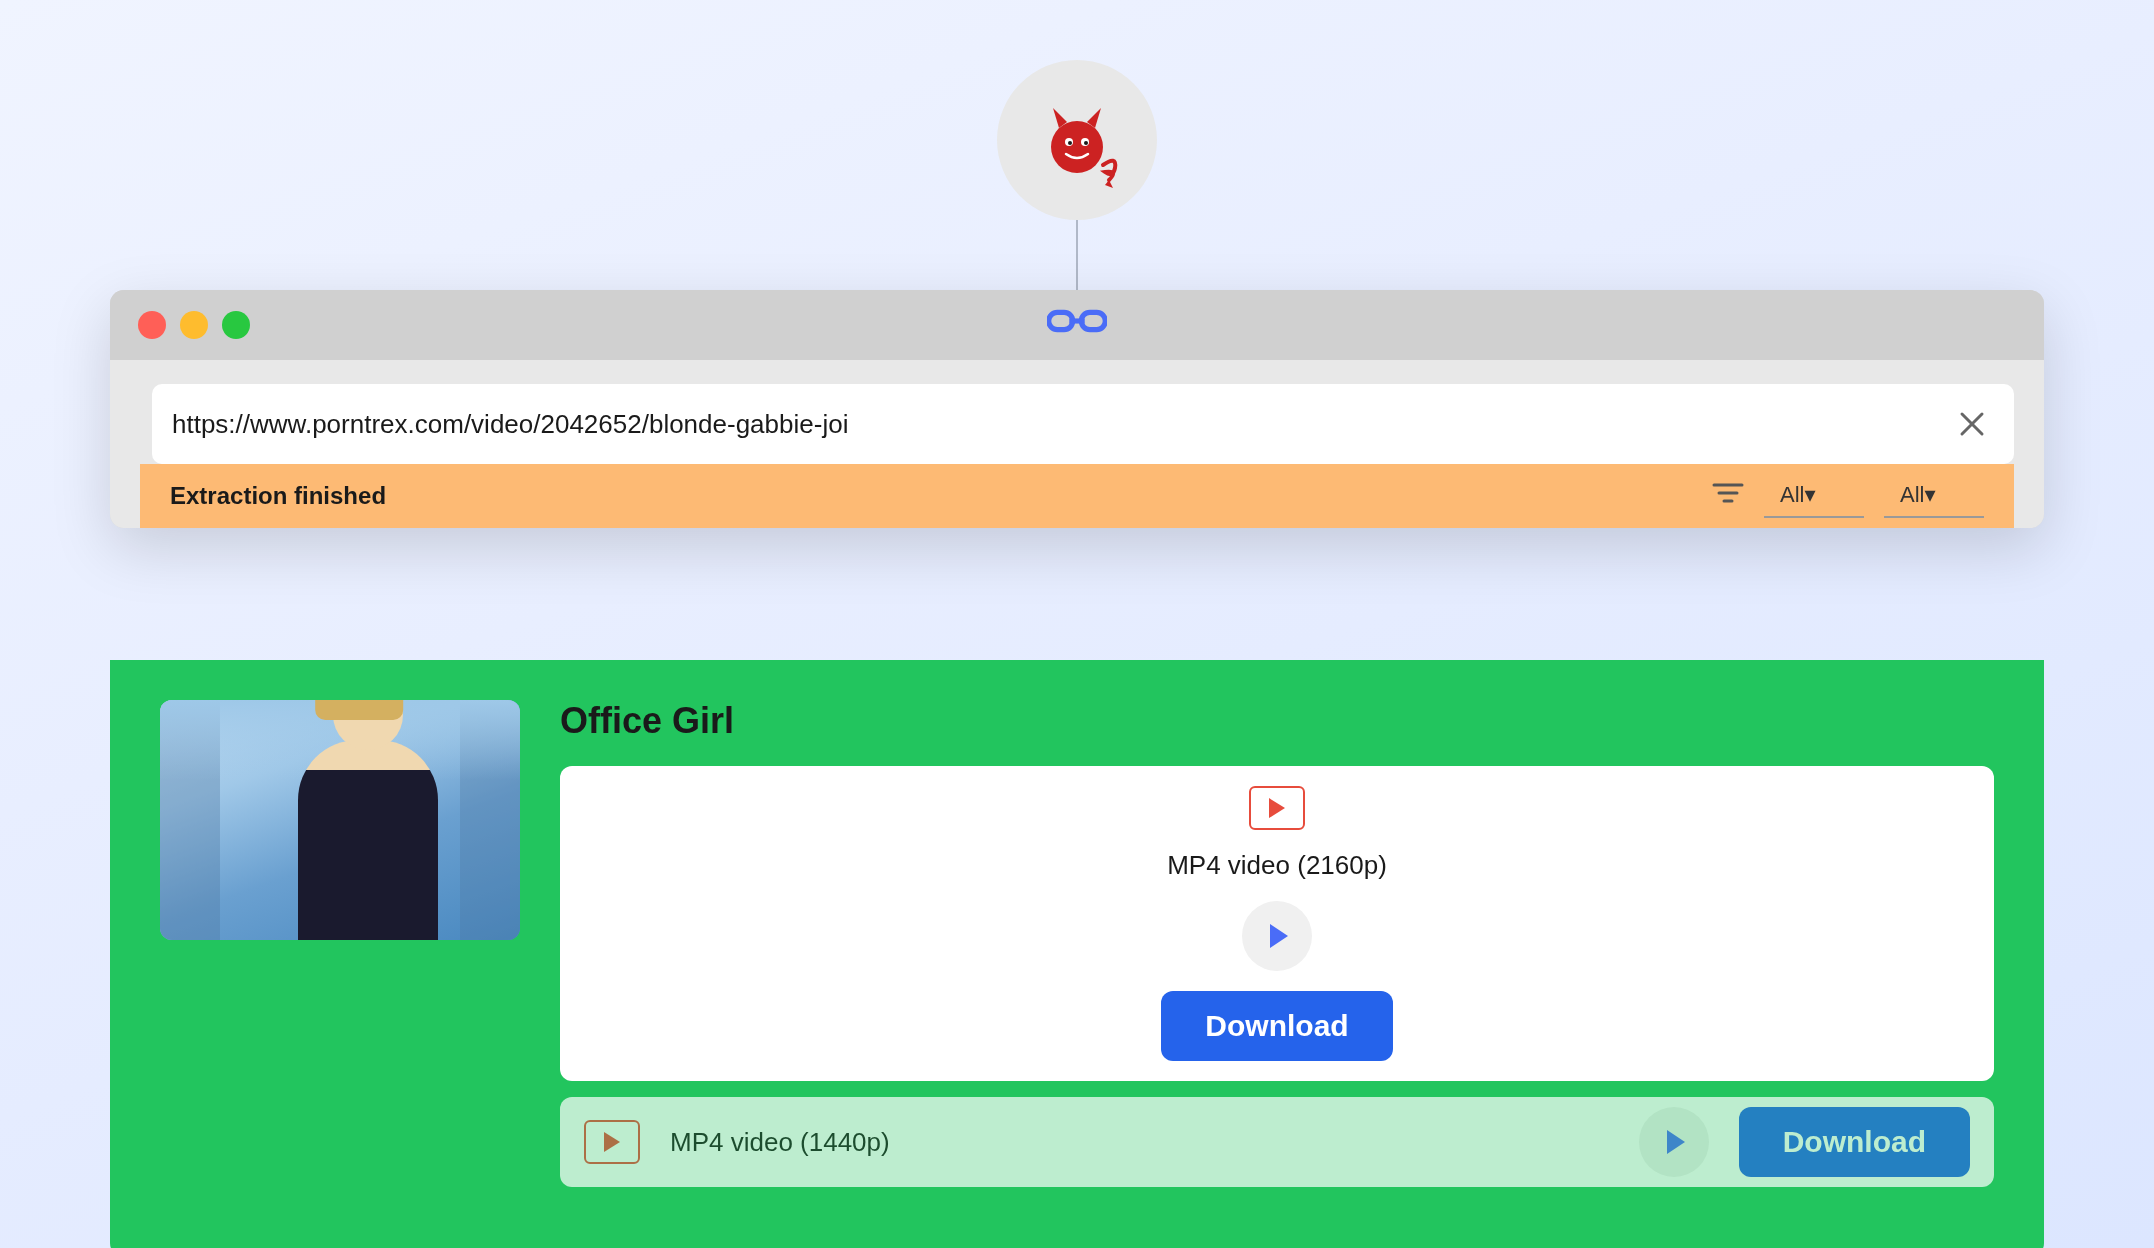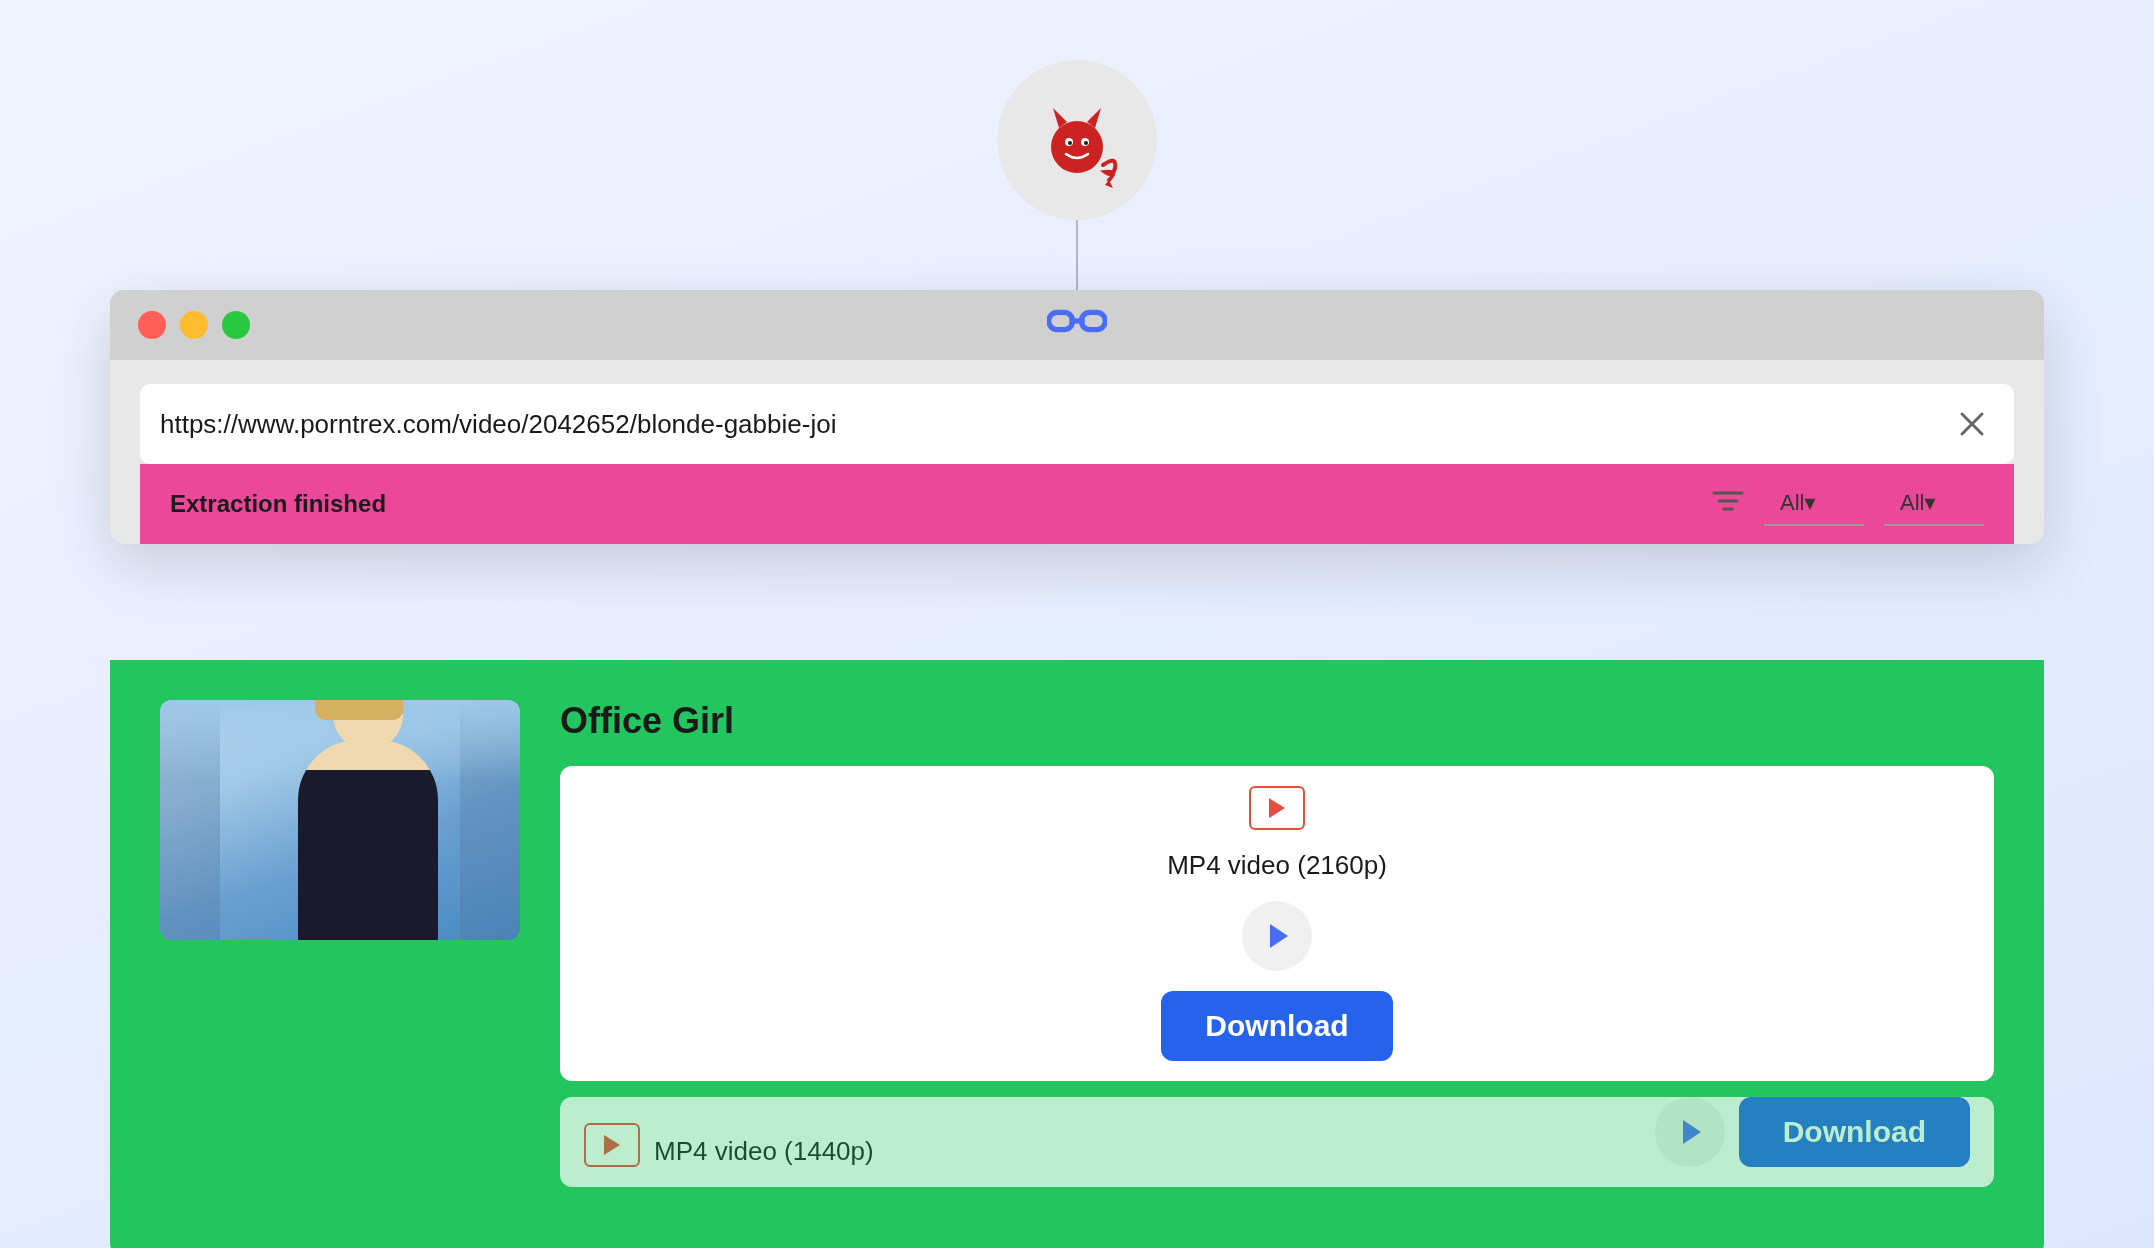--- a/index.html
+++ b/index.html
@@ -92,20 +92,21 @@
     }
 
     .url-bar-row {
       display: flex;
       align-items: center;
       background: #ffffff;
       border-radius: 10px;
       padding: 0 20px;
       height: 80px;
       margin-bottom: 0;
+      margin-left: 12px;
     }
 
     .url-text {
       flex: 1;
       font-size: 26px;
       color: #1a1a1a;
       font-weight: 400;
     }
 
     .url-clear-btn {
@@ -114,22 +115,22 @@
       display: flex;
       align-items: center;
       justify-content: center;
       cursor: pointer;
       color: #666;
       font-size: 28px;
     }
 
     
     .status-bar {
-      background: #ec4899;
-      height: 80px;
+      background: #fdba74;
+      height: 64px;
       display: flex;
       align-items: center;
       padding: 0 30px;
       gap: 20px;
     }
 
     .status-text {
       font-size: 24px;
       font-weight: 700;
       color: #1a1a1a;
@@ -255,25 +256,25 @@
       padding: 18px 44px;
       font-size: 30px;
       font-weight: 600;
       cursor: pointer;
       flex-shrink: 0;
       min-width: 200px;
     }
 
     .format-row-partial {
       display: flex;
-      align-items: flex-end;
+      align-items: center;
       background: #ffffff;
       border-radius: 12px;
       padding: 20px 24px;
-      gap: 14px;
+      gap: 30px;
       opacity: 0.7;
       overflow: hidden;
       height: 90px;
     }
 
     .download-btn-partial {
       background: #2563eb;
       color: white;
       border: none;
       border-radius: 12px;

